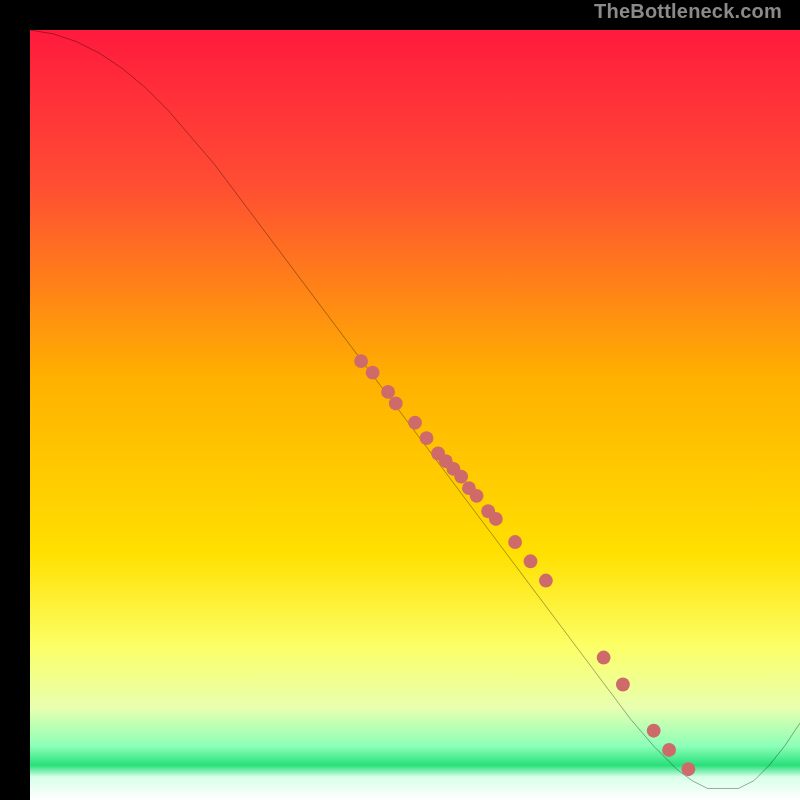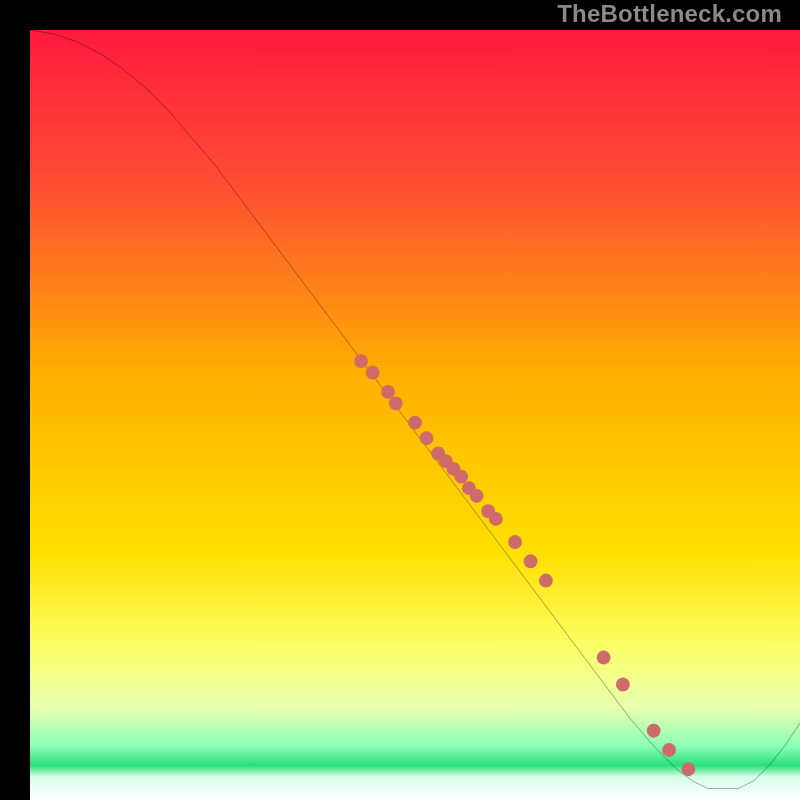--- a/index.html
+++ b/index.html
@@ -23,21 +23,21 @@
     left: 15px;
     top: 15px;
     width: 770px;
     height: 770px;
   }
   .watermark {
     position: absolute;
     top: 0px;
     right: 18px;
     font-family: Arial, Helvetica, sans-serif;
-    font-size: 24px;
+    font-size: 20px;
     font-weight: bold;
     color: #8a8a8a;
     letter-spacing: 0.2px;
   }
 </style>
 </head>
 <body>
 
 <div class="frame">
   <svg class="plot" viewBox="0 0 100 100" preserveAspectRatio="none">

